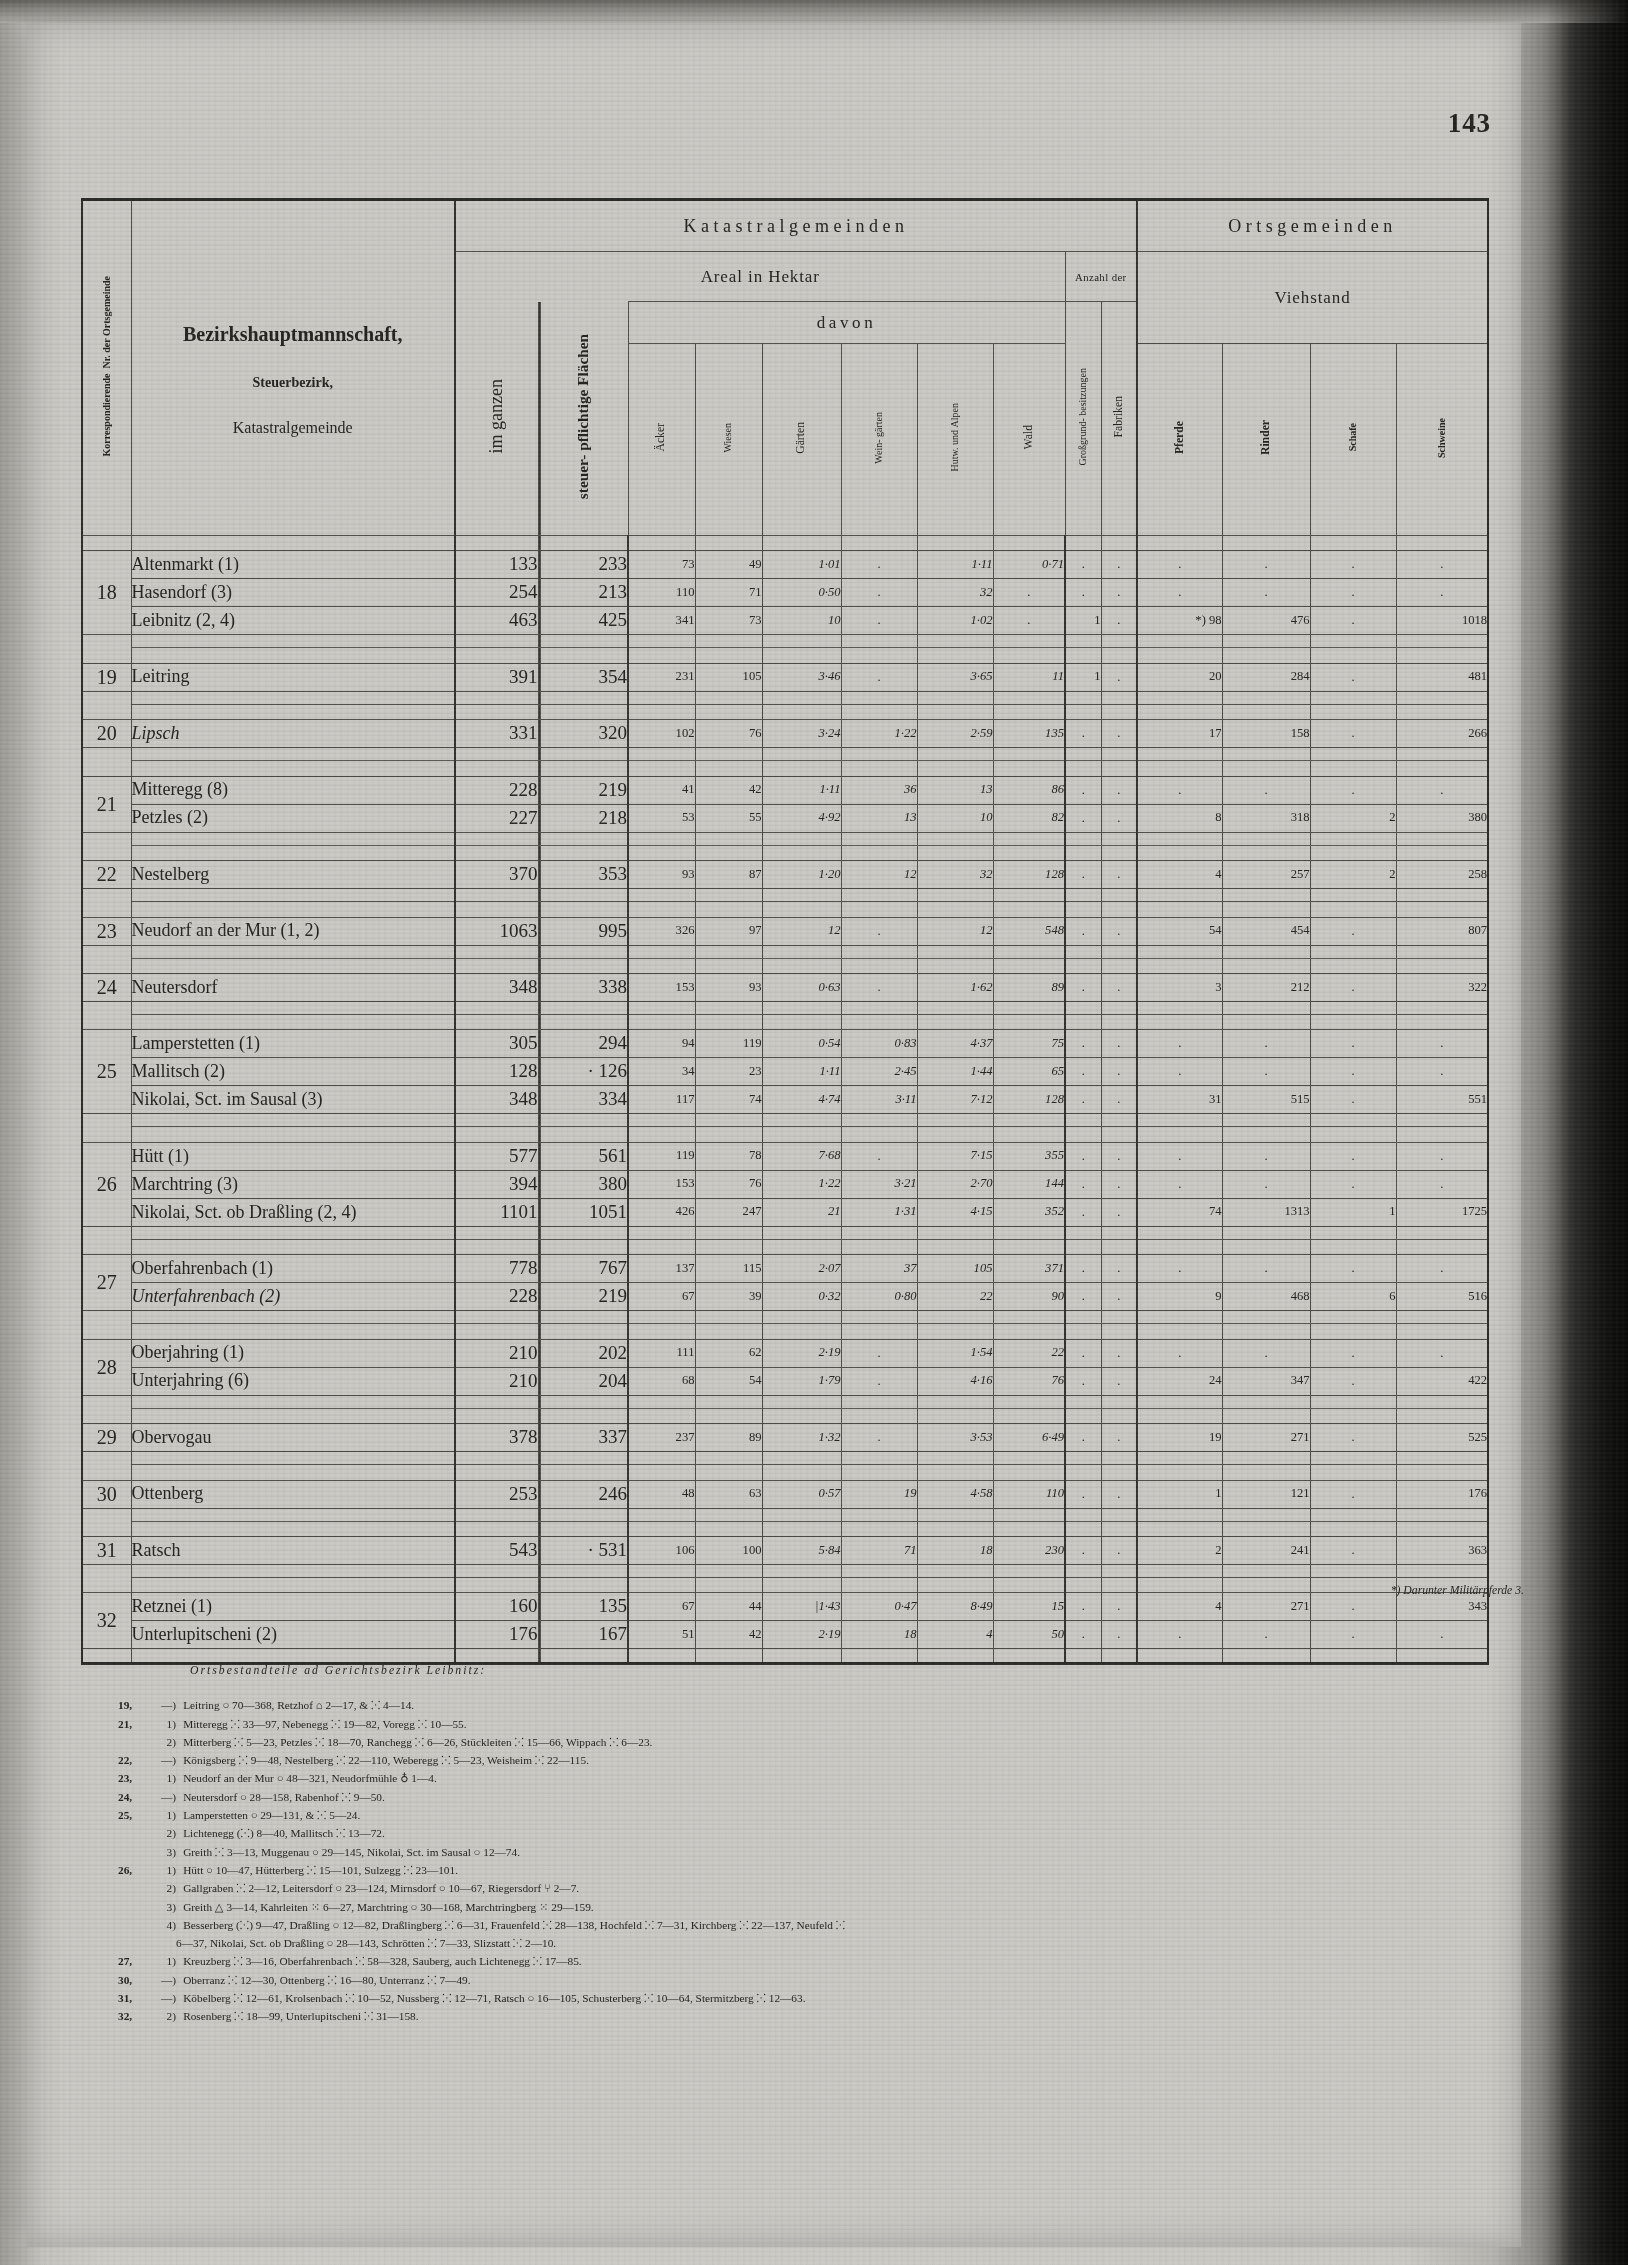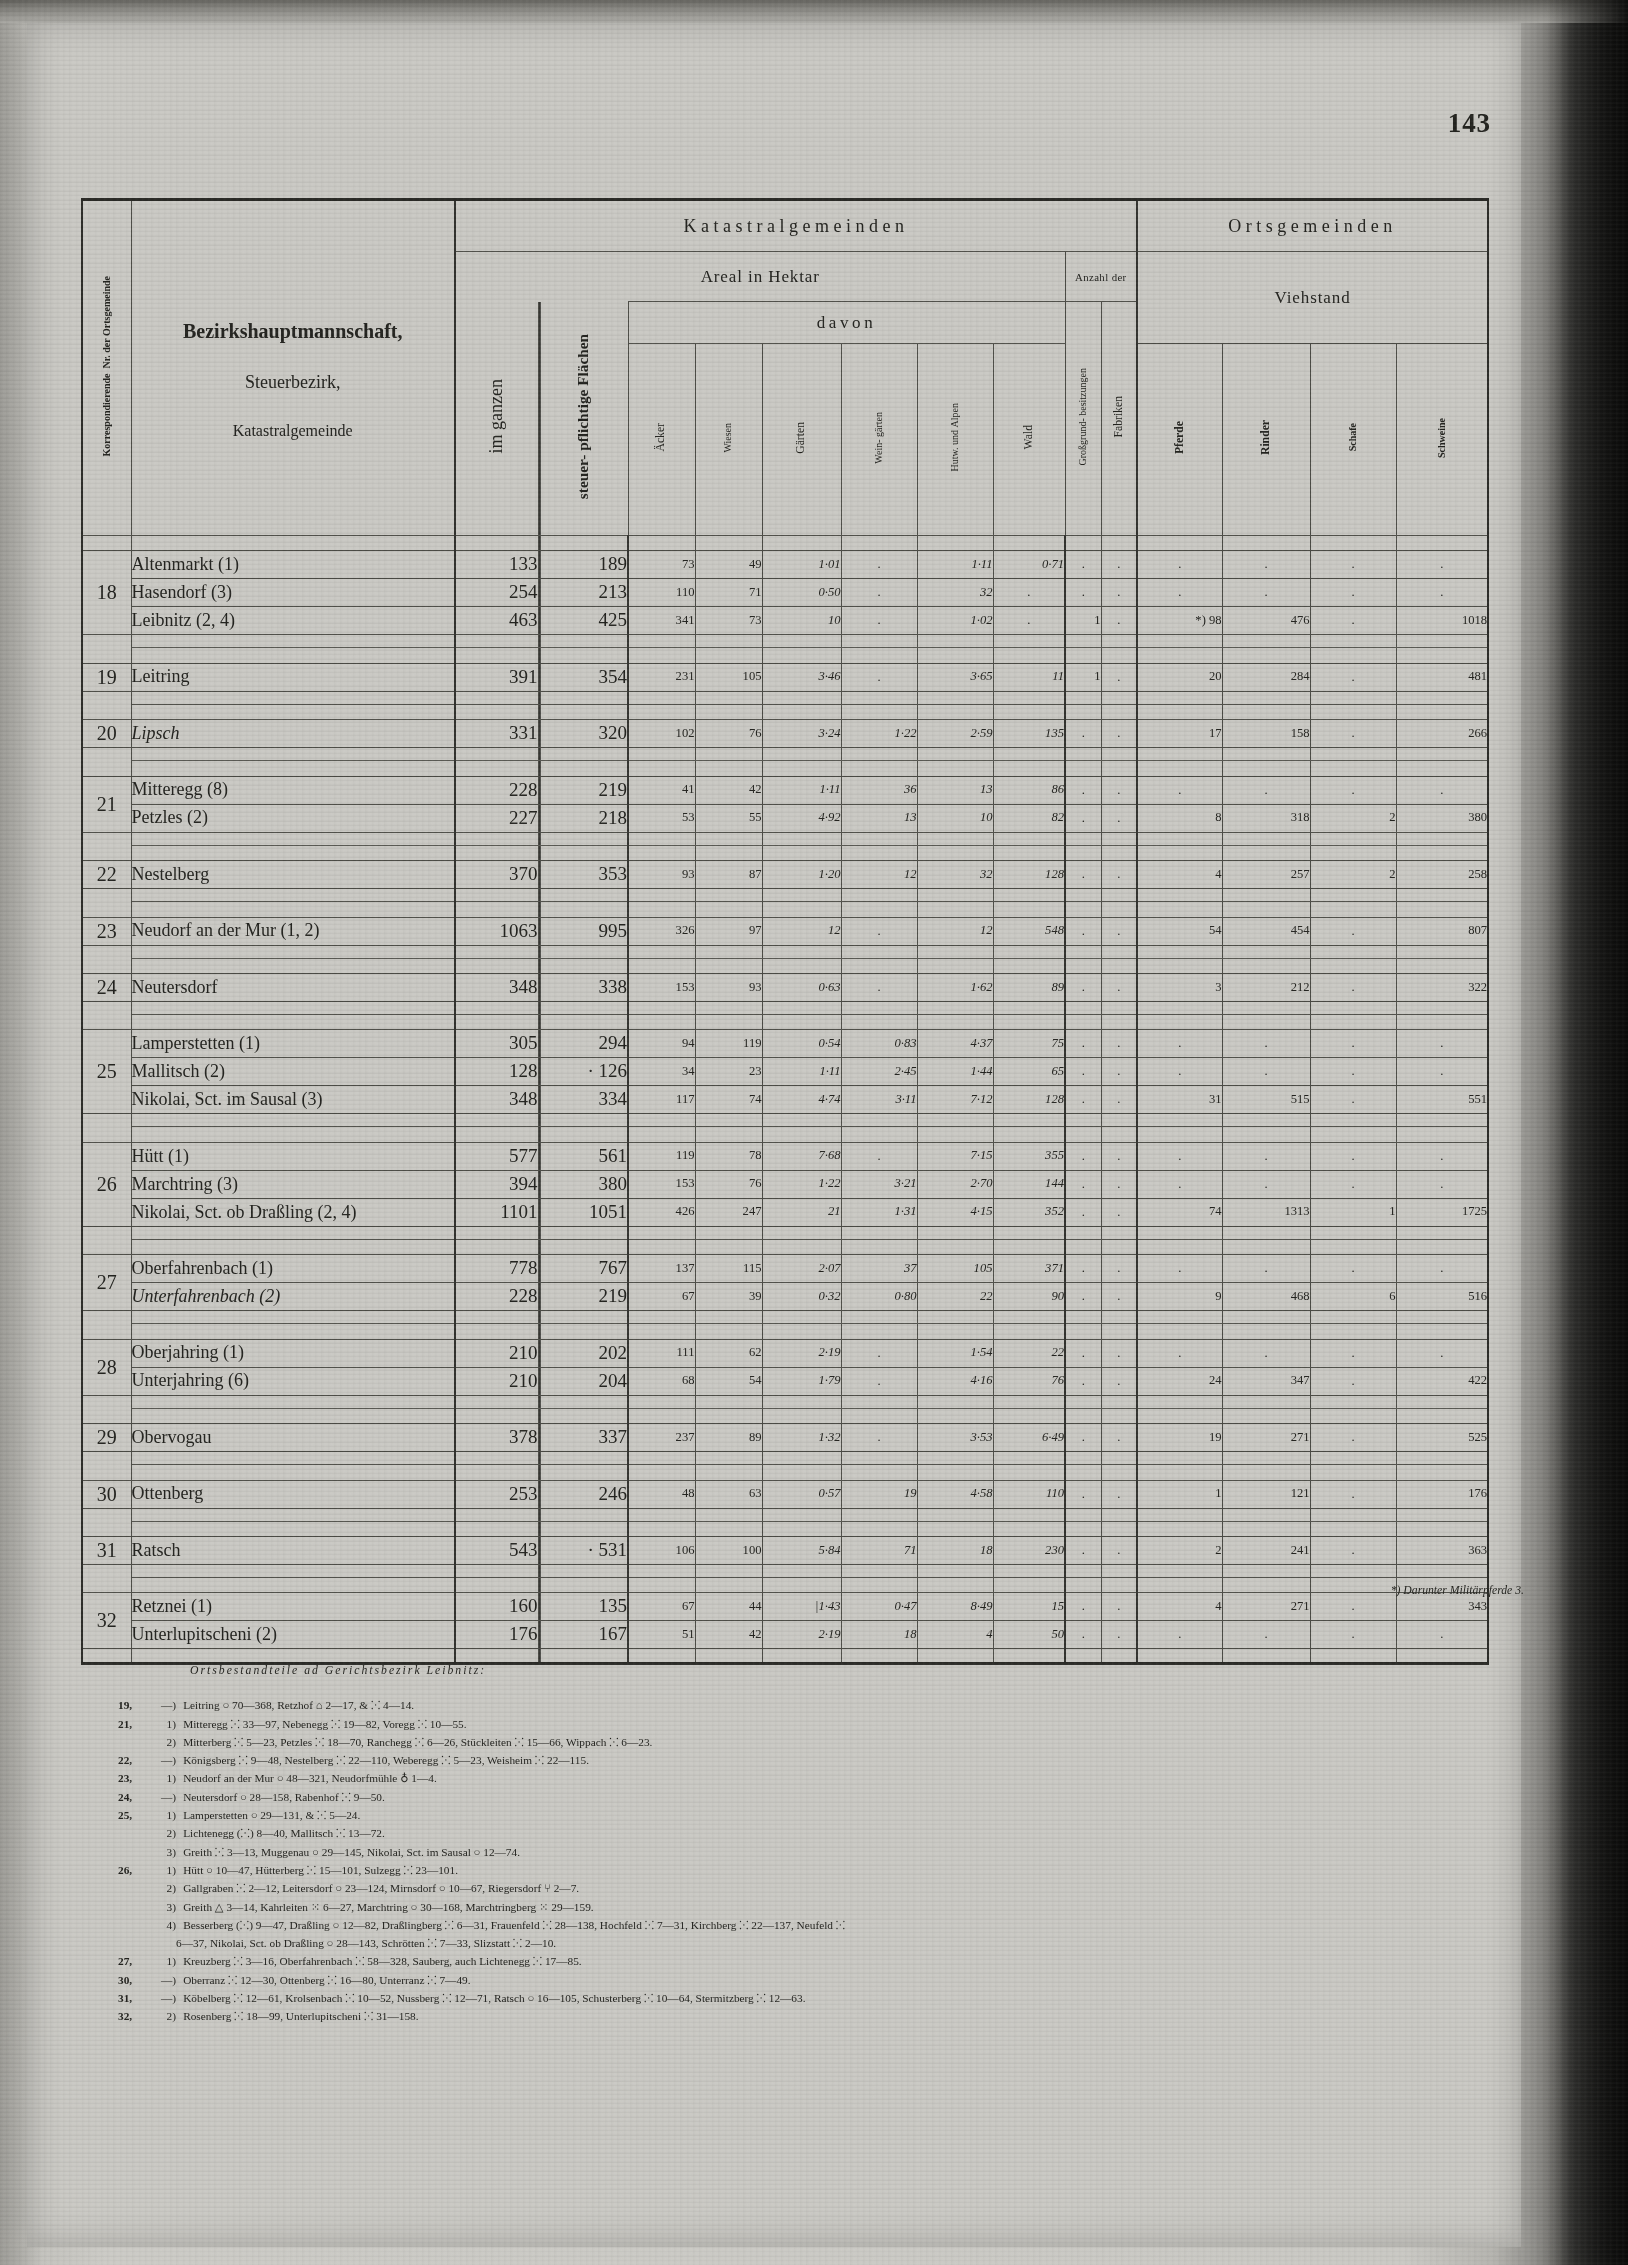--- a/index.html
+++ b/index.html
@@ -80,21 +80,21 @@
     line-height:1.05;
   }
   .bigcap{ font-size:18px; letter-spacing:4.5px; }
   .medcap{ font-size:17px; letter-spacing:0.9px; }
   .smcap{ font-size:10.8px; letter-spacing:0.4px; }
   .vsm{ font-size:11.7px; }
   .vxs{ font-size:10px; }
   .vbold{ font-weight:bold; }
 
   .lead1{font-size:20px;font-weight:bold;line-height:1.5;}
-  .lead2{font-size:18px;font-weight:normal;line-height:1.5;text-align:center;}
+  .lead2{font-size:14px;font-weight:bold;line-height:1.5;text-align:center;}
   .lead3{font-size:16px;line-height:1.5;}
 
   .outerL{border-left:2.7px solid #2d2d29 !important;}
   .outerR{border-right:2.7px solid #2d2d29 !important;}
   .outerT{border-top:3.6px solid #2b2b27 !important;}
   .thickL{border-left:2.3px solid #33332f !important;}
   .thickR{border-right:2.3px solid #33332f !important;}
   .dblL{box-shadow:inset 2.7px 0 0 -0.9px #33332f;}
   .num-b{font-size:19px;font-weight:bold;text-align:right;padding-right:5.4px;line-height:1.42;}
   .num-s{font-size:12.6px;text-align:right;padding-right:4.5px;line-height:1.42;}
@@ -245,21 +245,21 @@
             <td class="grpgap" style="border-top:0;border-bottom:0"></td>
             <td class="grpgap thickL" style="border-top:0;border-bottom:0"></td>
             <td class="grpgap" style="border-top:0;border-bottom:0"></td>
             <td class="grpgap" style="border-top:0;border-bottom:0"></td>
             <td class="grpgap outerR" style="border-top:0;border-bottom:0"></td>
           </tr>
           <tr>
             <td class="idx outerL" rowspan="3">18</td>
             <td class="nm thickR">Altenmarkt (1)</td>
             <td class="num-b thickL">133</td>
-            <td class="num-b dblL">189</td>
+            <td class="num-b dblL">233</td>
             <td class="num-s thickL">73</td>
             <td class="num-s">49</td>
             <td class="num-i">1·01</td>
             <td class="dotc">.</td>
             <td class="num-i">1·11</td>
             <td class="num-i">0·71</td>
             <td class="dotc thickL">.</td>
             <td class="dotc">.</td>
             <td class="dotc thickL">.</td>
             <td class="dotc">.</td>

